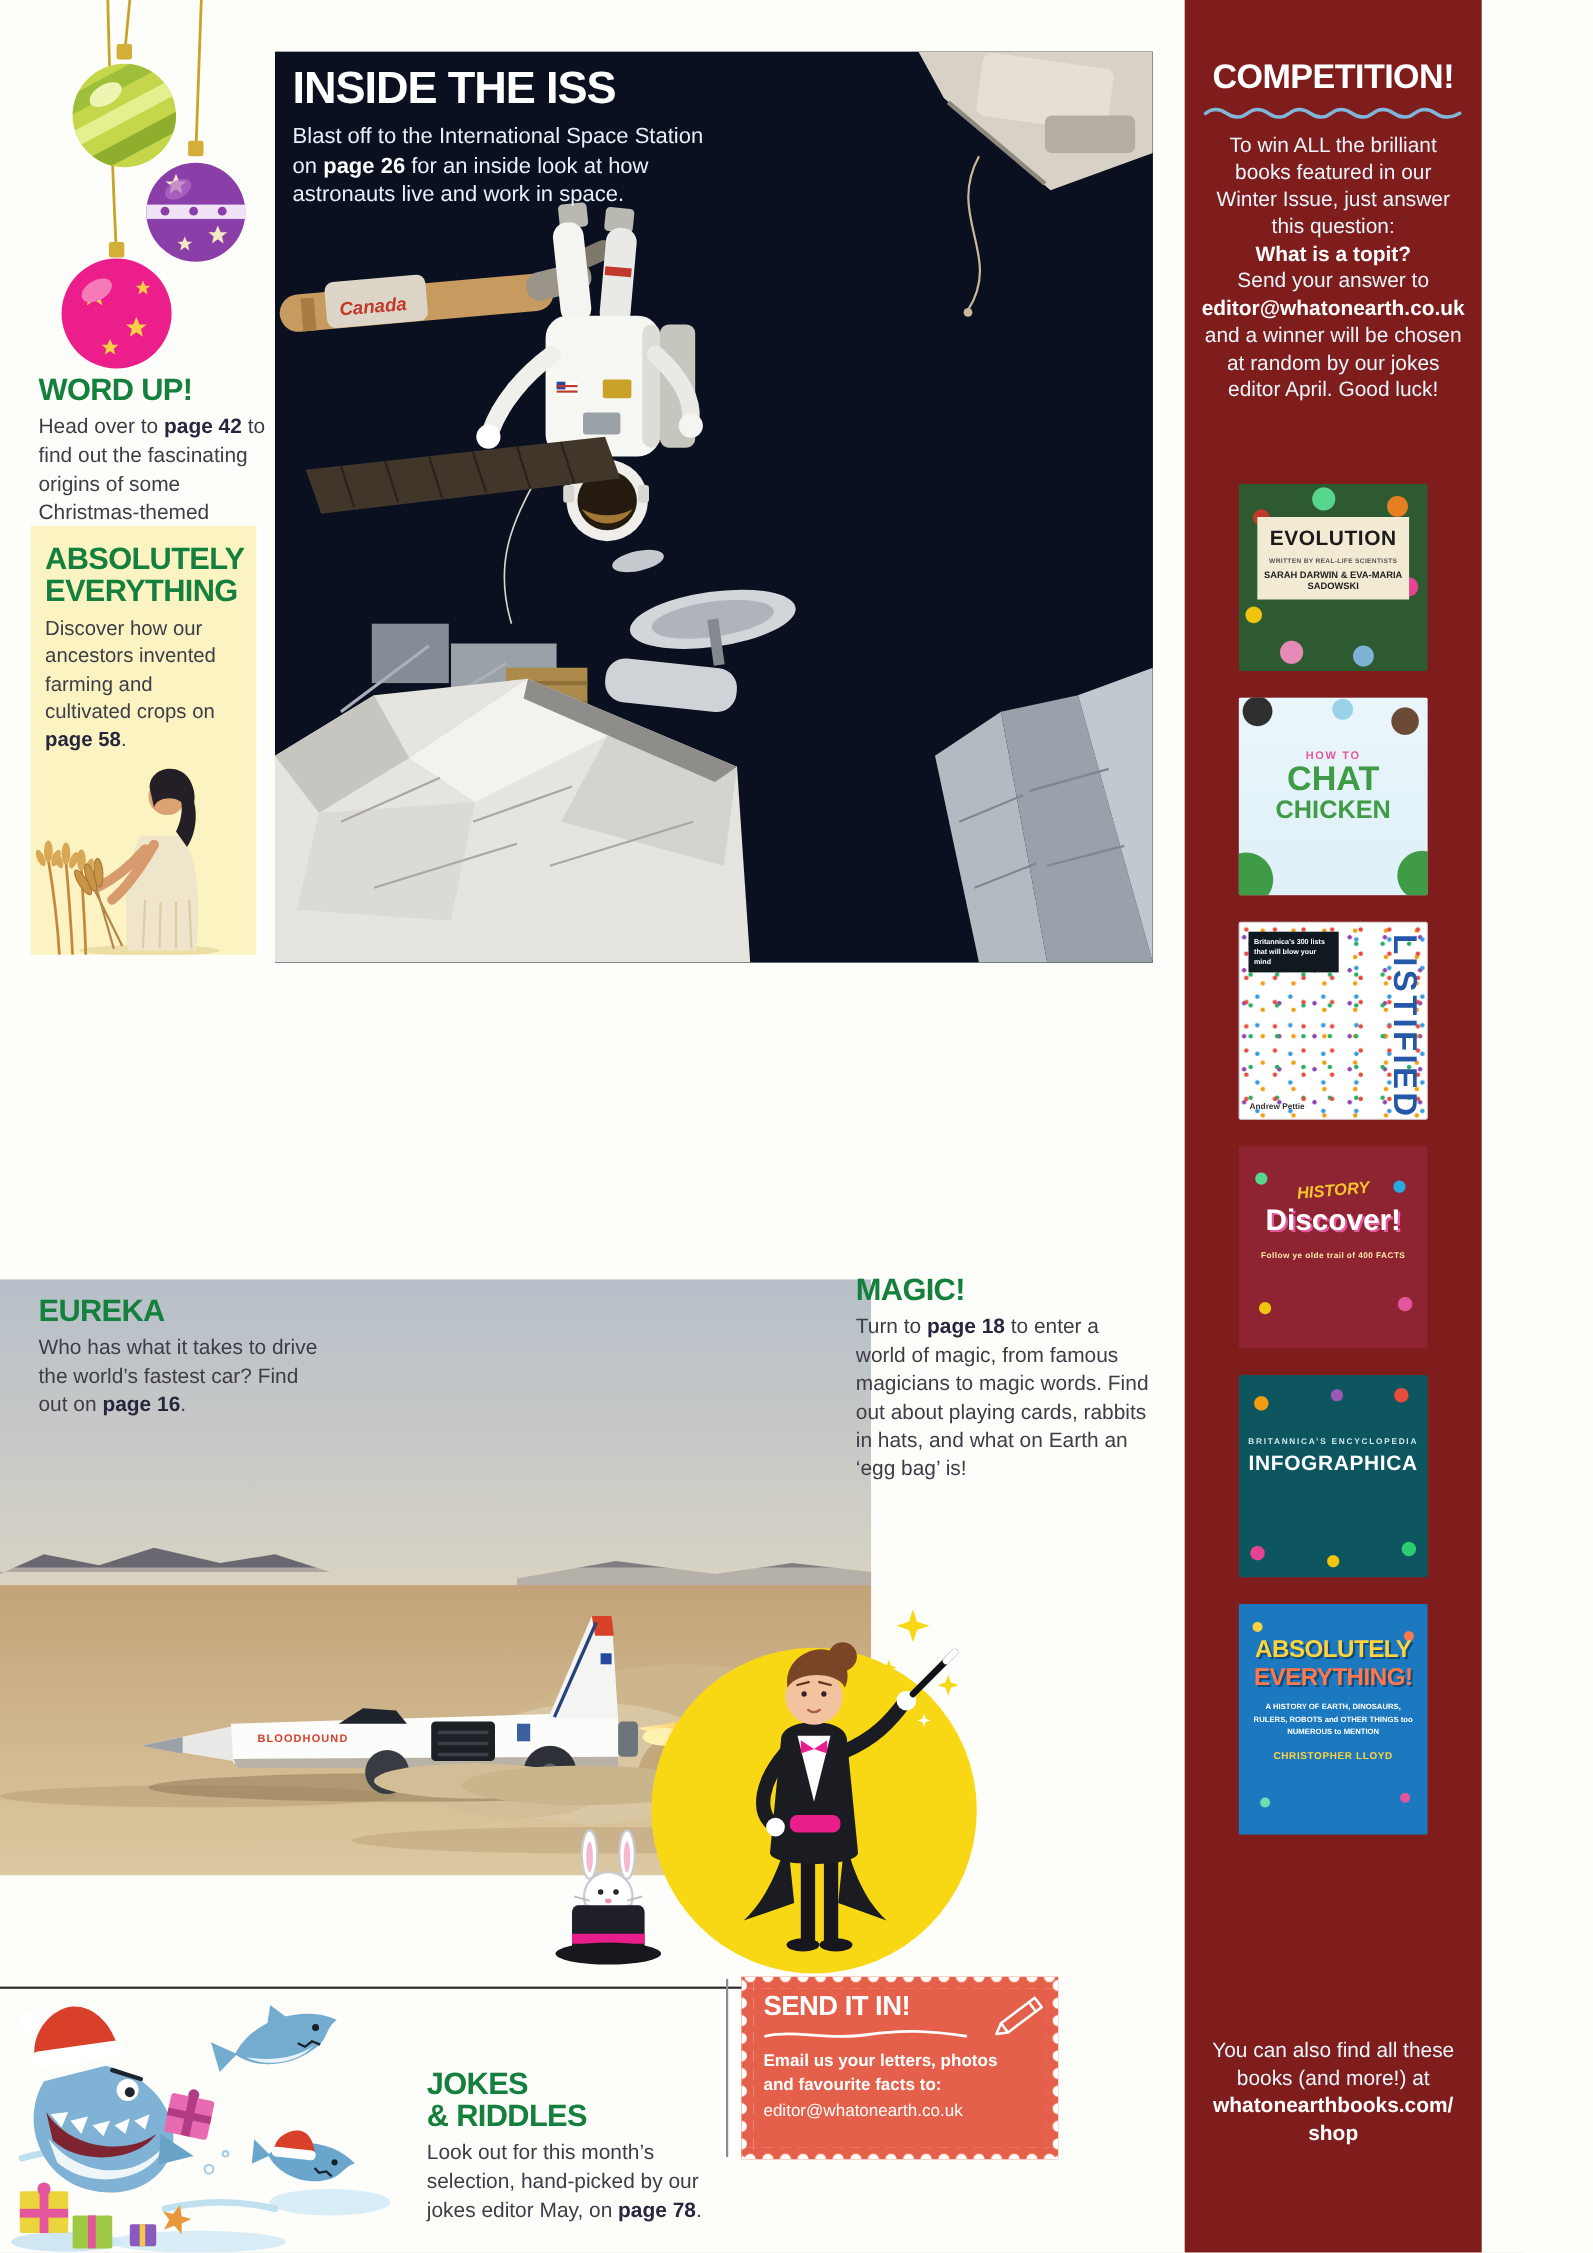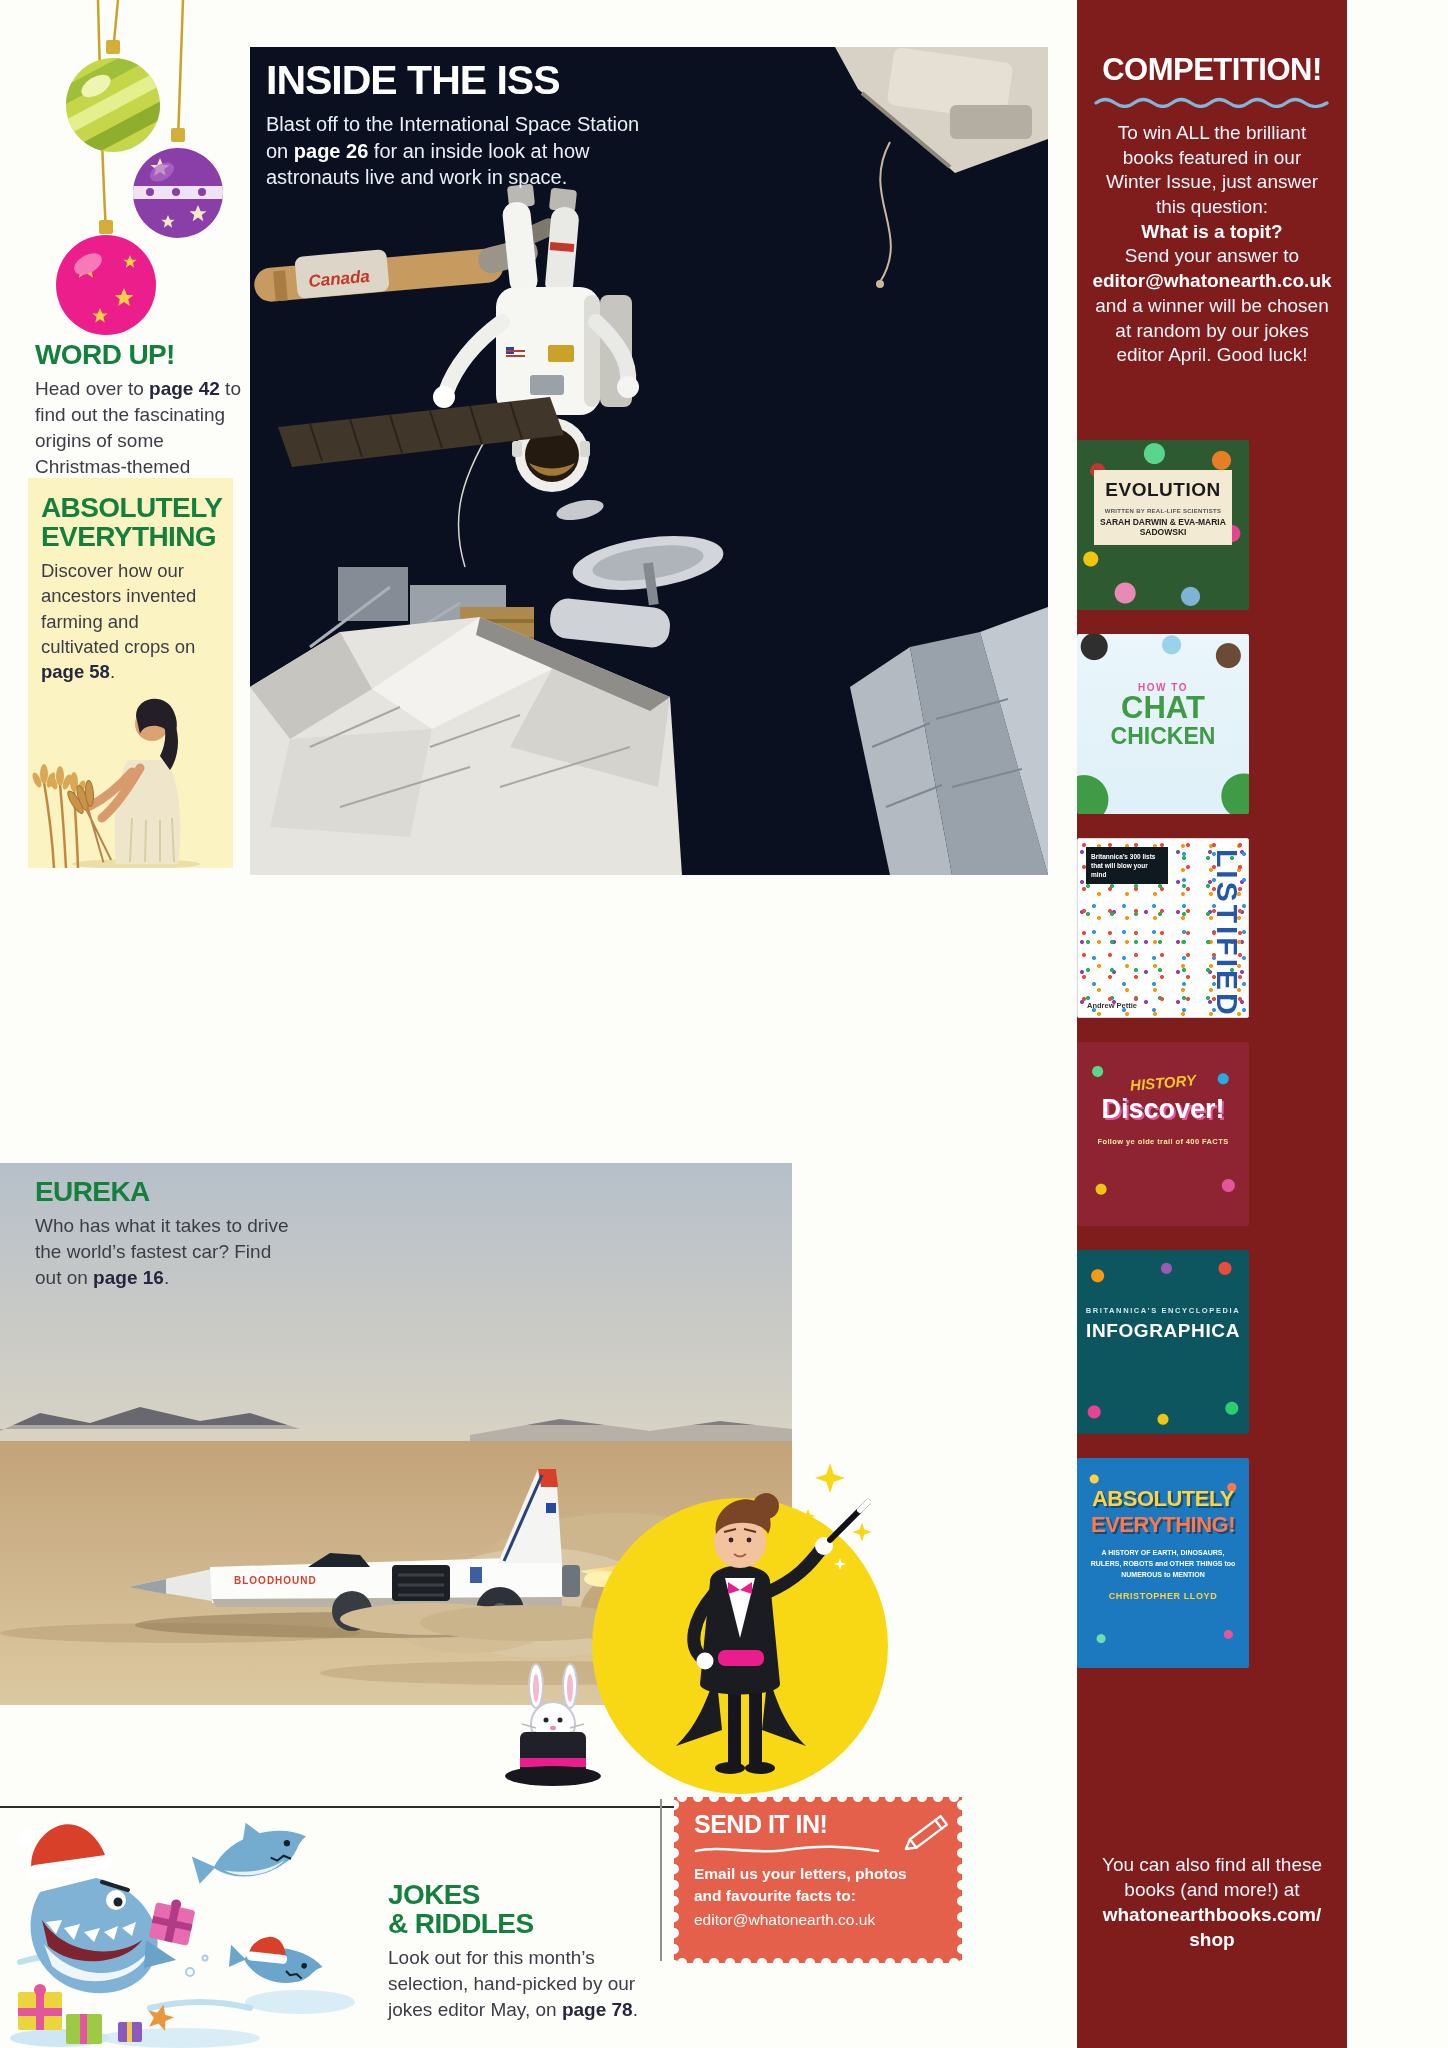--- a/index.html
+++ b/index.html
@@ -57,21 +57,21 @@
   .stamp .em{font-size:15.5px;line-height:1.5;font-weight:400}
   .pencil{position:absolute;right:8px;top:12px;width:56px;height:48px;z-index:1}
   .stamp-wave{margin:5px 0 7px}
 
   
   .sidebar{left:1077px;top:0;width:270px;height:2048px;background:#7f1d1d;color:#fff;text-align:center}
   .comp-title{font-size:31px;font-weight:800;margin-top:52px;letter-spacing:-0.5px}
   .comp-wave{margin:6px auto 13px}
   .comp-line{font-size:19px;line-height:1.3;color:#e9f4fb;font-weight:500}
   .comp-b{font-weight:700;color:#fff}
-  .books{position:absolute;left:0;top:440px;width:100%;display:flex;flex-direction:column;align-items:flex-start;gap:24px}
+  .books{position:absolute;left:0;top:440px;width:100%;display:flex;flex-direction:column;align-items:center;gap:24px}
   .book{width:172px;position:relative;overflow:hidden;border-radius:2px;text-align:center}
   .shop{position:absolute;left:0;top:1852px;width:100%;font-size:19px;line-height:1.32;color:#e9f4fb;font-weight:500}
   .shop .url{font-weight:700;color:#fff}
 
   
   .bk-evolution{height:170px;background-color:#2d5a31;background-image:
     radial-gradient(circle at 12% 18%,#c0392b 0 7px,transparent 8px),
     radial-gradient(circle at 84% 12%,#e67e22 0 9px,transparent 10px),
     radial-gradient(circle at 90% 55%,#e84393 0 8px,transparent 9px),
     radial-gradient(circle at 8% 70%,#f1c40f 0 7px,transparent 8px),
@@ -416,20 +416,24 @@
         <ellipse cx="430" cy="456" rx="90" ry="16" fill="#d2bd96"></ellipse>
         <ellipse cx="530" cy="460" rx="110" ry="18" fill="#c9b48c"></ellipse>
       </g>
     </svg>
     <div class="eureka-text">
       <h2 class="sec-h">EUREKA</h2>
       <p class="sec-p"><span>Who has what it takes to drive the world’s fastest car? Find out on </span><strong>page 16</strong><span>.</span></p>
     </div>
   </section>
 
+  <section class="abs magic">
+    <h2 class="sec-h">MAGIC!</h2>
+    <p class="sec-p"><span>Turn to </span><strong>page 18</strong><span> to enter a world of magic, from famous magicians to magic words. Find out about playing cards, rabbits in hats, and what on Earth an ‘egg bag’ is!</span></p>
+  </section>
 
   <svg class="abs magician" viewBox="0 0 420 390">
     <circle cx="262" cy="214" r="148" fill="#f8d814"></circle>
 
     <path d="M238,240 C 224,286 210,302 198,314 L244,298 Z" fill="#1b1b22"></path>
     <path d="M290,240 C 302,286 316,302 328,314 L284,298 Z" fill="#1b1b22"></path>
 
     <rect x="250" y="258" width="13" height="74" fill="#16161c"></rect>
     <rect x="271" y="258" width="13" height="74" fill="#16161c"></rect>
     <ellipse cx="252" cy="336" rx="15" ry="6" fill="#16161c"></ellipse>

